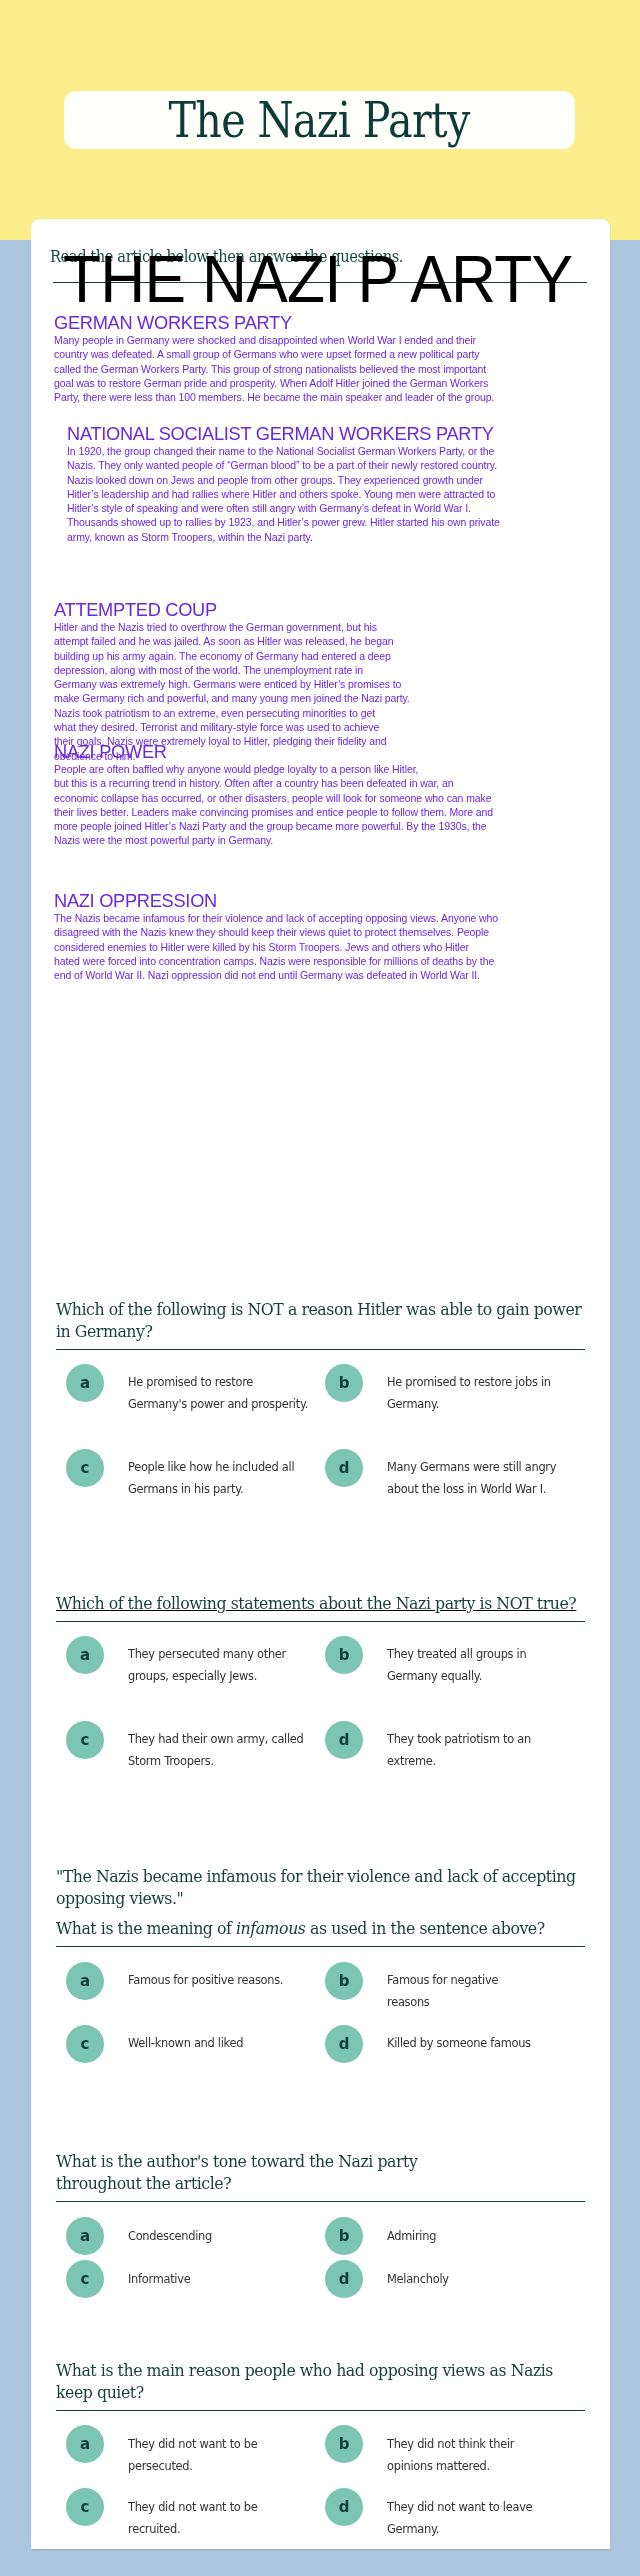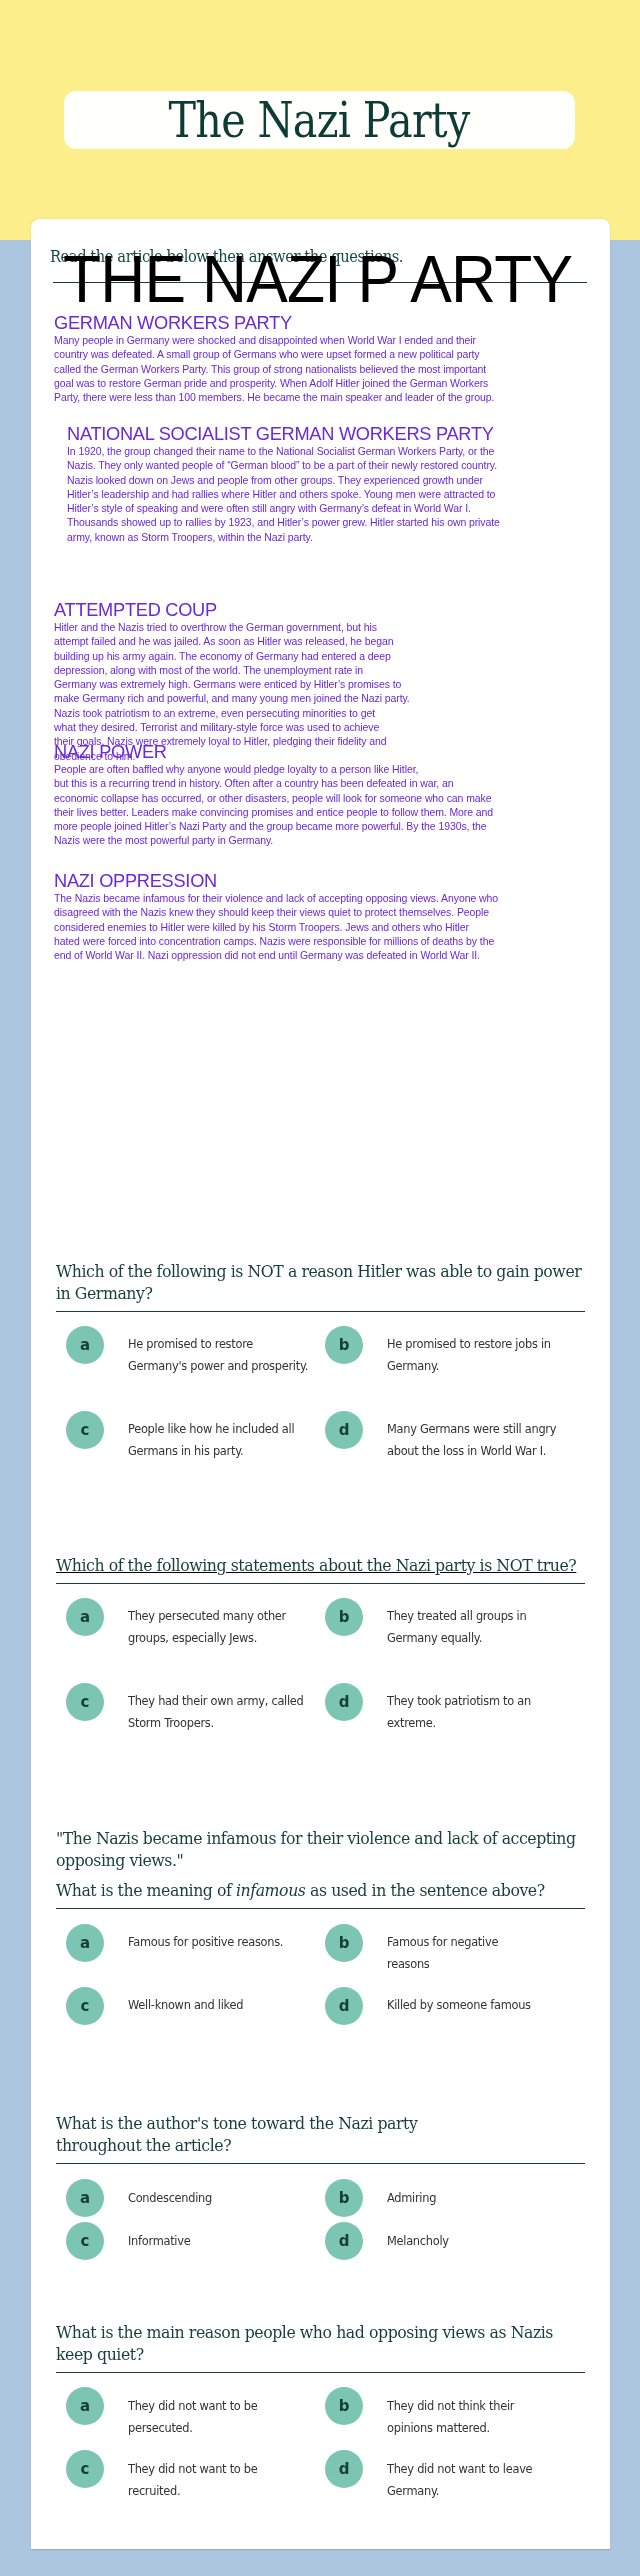--- a/index.html
+++ b/index.html
@@ -64,21 +64,21 @@
     white-space: nowrap;
   }
   .article p {
     font-family: "Liberation Sans", sans-serif;
     font-size: 11.3px; line-height: 14.3px;
     letter-spacing: -0.1px;
     transform: scaleX(0.93); transform-origin: left;
     white-space: pre-line;
   }
   .question {
-    position: absolute; left: 56px; width: 529px;
+    position: absolute; left: 56px; width: 529px; margin-top: 38px;
   }
   .q-text {
     font-family: "DejaVu Serif", serif;
     font-size: 17.5px; line-height: 22px;
     color: #163f3a;
     letter-spacing: -0.5px;
     transform: scaleX(0.9); transform-origin: left;
     width: 584px;
   }
   .q-text em { font-style: italic; }
@@ -159,21 +159,21 @@
 </div>
 <div class="article" style="top:742px;">
   <h2>NAZI POWER</h2>
   <p>People are often baffled why anyone would pledge loyalty to a person like Hitler,
 but this is a recurring trend in history. Often after a country has been defeated in war, an
 economic collapse has occurred, or other disasters, people will look for someone who can make
 their lives better. Leaders make convincing promises and entice people to follow them. More and
 more people joined Hitler’s Nazi Party and the group became more powerful. By the 1930s, the
 Nazis were the most powerful party in Germany.</p>
 </div>
-<div class="article" style="top:871px;">
+<div class="article" style="top:891px;">
   <h2>NAZI OPPRESSION</h2>
   <p>The Nazis became infamous for their violence and lack of accepting opposing views. Anyone who
 disagreed with the Nazis knew they should keep their views quiet to protect themselves.  People
 considered enemies to Hitler were killed by his Storm Troopers. Jews and others who Hitler
 hated were forced into concentration camps. Nazis were responsible for millions of deaths by the
 end of World War II. Nazi oppression did not end until Germany was defeated in World War II.</p>
 </div>
 
 <div class="question" style="top:1260px;">
   <div class="q-text">Which of the following is NOT a reason Hitler was able to gain power in Germany?</div>

